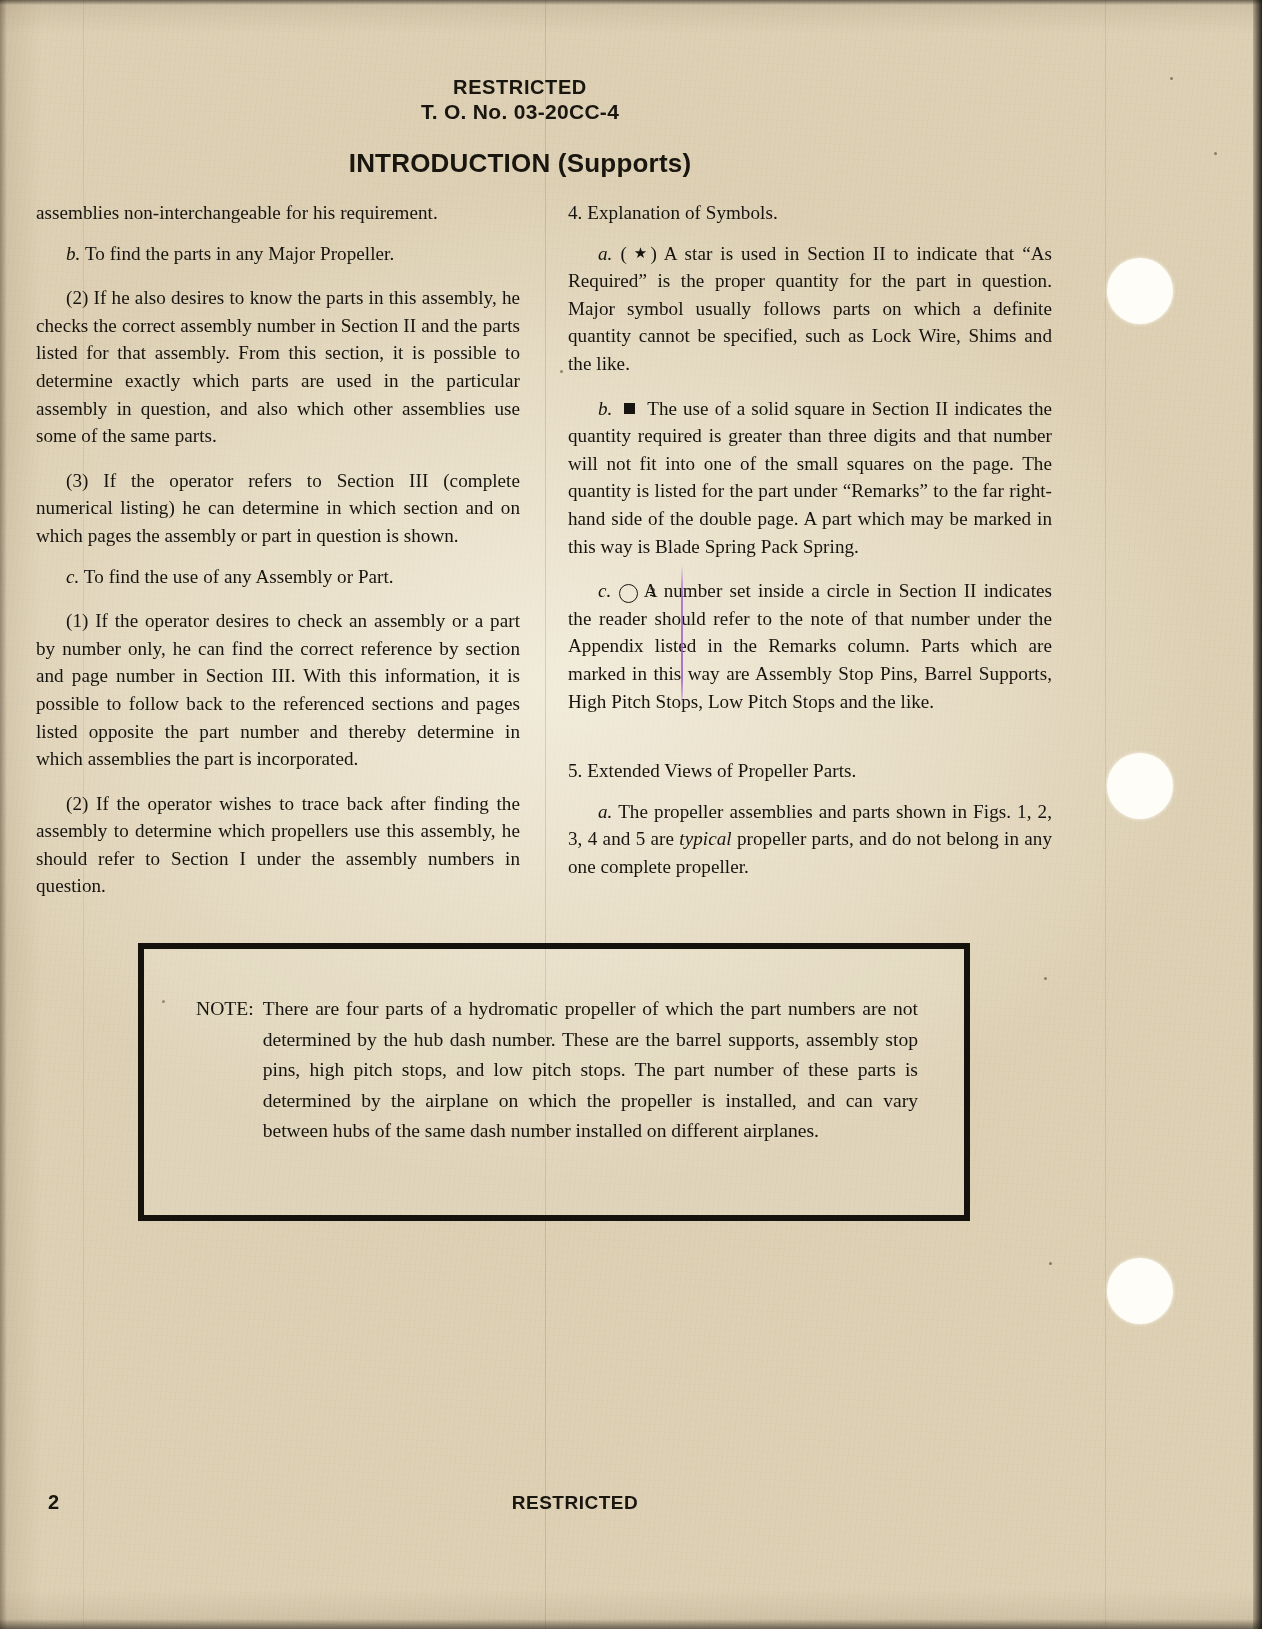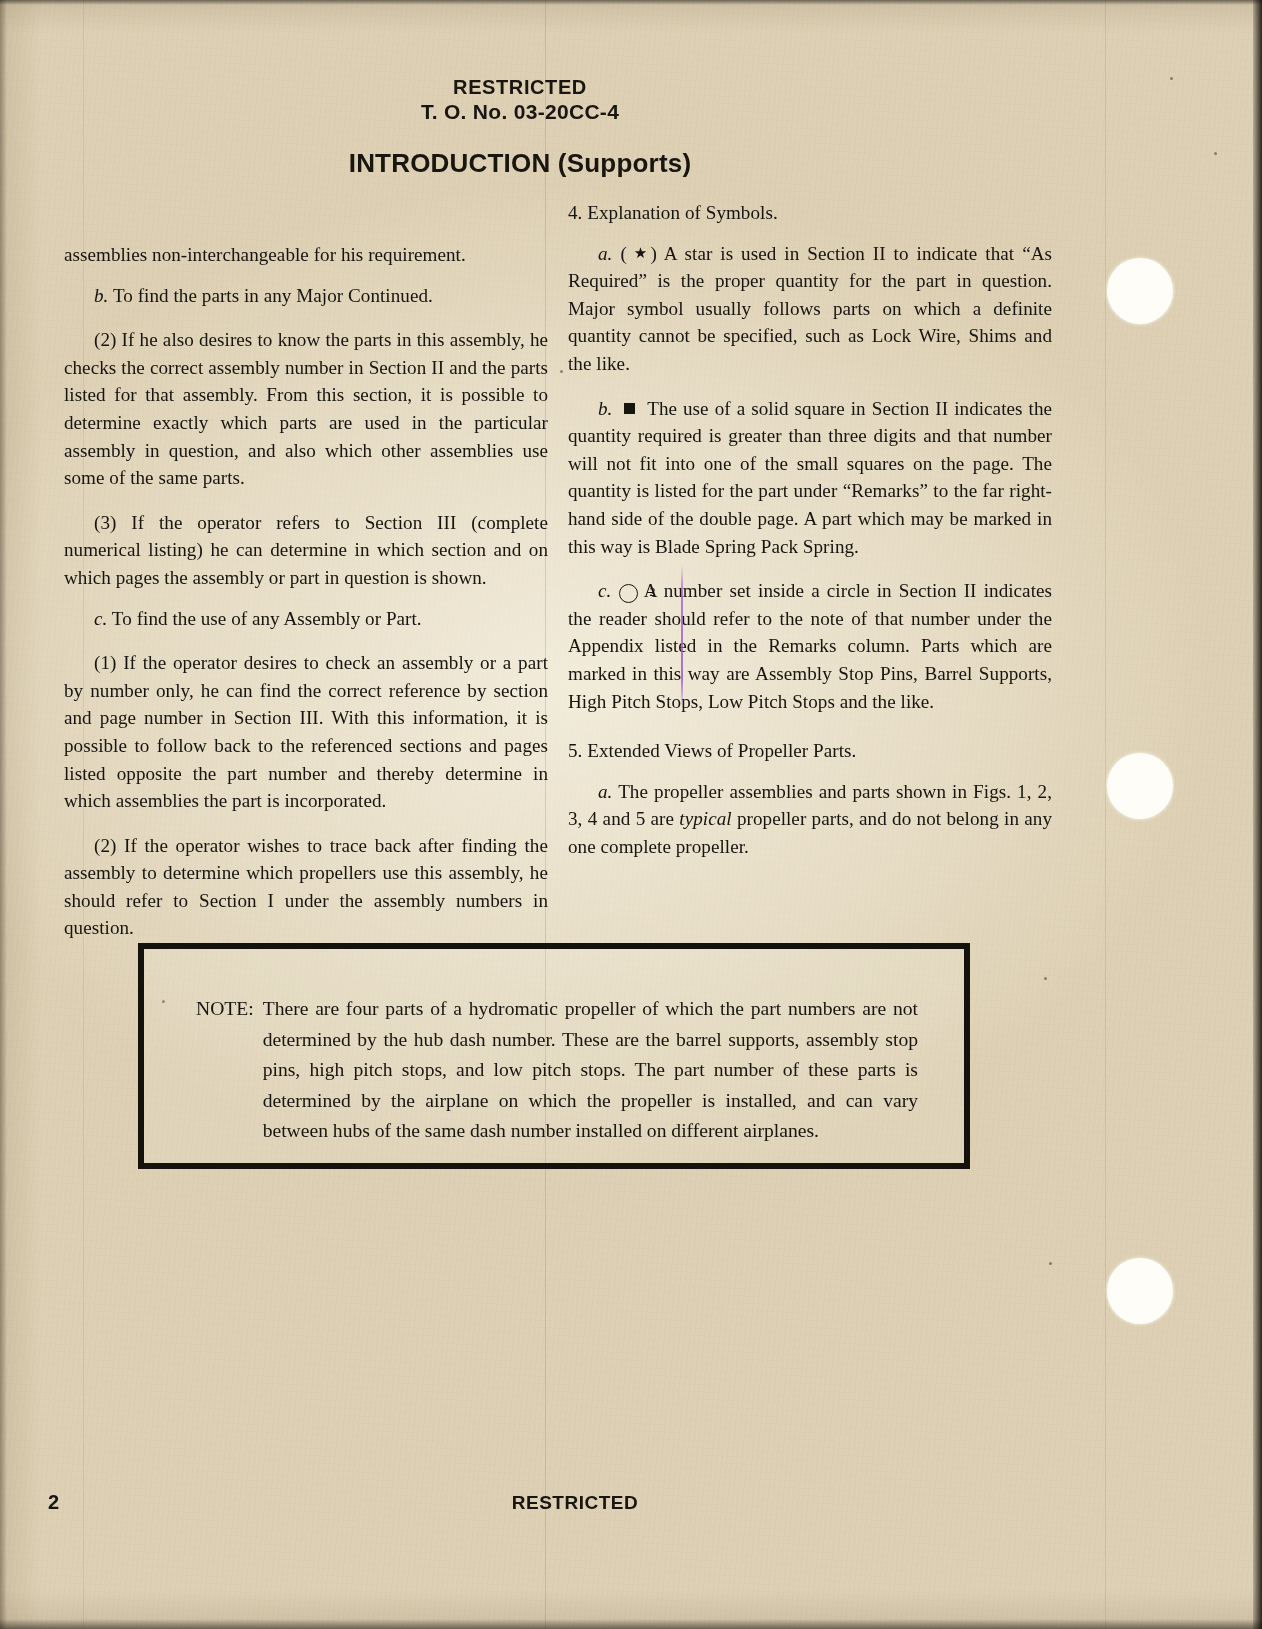--- a/index.html
+++ b/index.html
@@ -111,31 +111,31 @@
   .col {
     position: absolute;
     top: 199px;
     width: 484px;
     font-size: 19.1px;
     line-height: 27.6px;
     text-align: justify;
     color: #17140f;
     letter-spacing: 0.05px;
   }
-  .col.left  { left: 64px; margin-top: 42px; }
+  .col.left  { left: 36px; }
   .col.right { left: 568px; }
 
   .col p {
     margin: 0 0 0 0;
     text-indent: 0;
   }
   .col p.ind { text-indent: 30px; }
   .col p.gap { margin-top: 17px; }
   .col p.gap-sm { margin-top: 13px; }
-  .col p.gap-lg { margin-top: 22px; }
+  .col p.gap-lg { margin-top: 42px; }
 
   .it { font-style: italic; }
 
   .star {
     font-size: 15px;
     vertical-align: 2px;
     letter-spacing: 0;
   }
   .sq {
     display: inline-block;
@@ -152,21 +152,21 @@
     font-size: 12px;
     text-align: center;
     vertical-align: 1px;
     font-style: normal;
   }
 
   
   .note-box {
     position: absolute;
     left: 138px; top: 943px;
-    width: 832px; height: 226px;
+    width: 832px; height: 278px;
     border: 6px solid #15120d;
     box-sizing: border-box;
     background: rgba(255,252,243,0.10);
   }
   .note-inner {
     position: absolute;
     left: 52px; top: 45px;
     width: 722px;
     font-family: "Liberation Serif", "DejaVu Serif", serif;
     font-size: 19.6px;
@@ -237,21 +237,21 @@
   </div>
 
   <div class="section-title">
     <span>INTRODUCTION (Supports)</span>
   </div>
 
   <div class="col left">
 
     <p><span>assemblies non-interchangeable for his requirement.</span></p>
 
-    <p class="ind gap-sm"><span class="it">b.</span> <span>To find the parts in any Major Continued.</span></p>
+    <p class="ind gap-sm"><span class="it">b.</span> <span>To find the parts in any Major Propeller.</span></p>
 
 
     <p class="ind gap"><span>(2)</span> <span>If he also desires to know the parts in this assembly, he checks the correct assembly number in Section II and the parts listed for that assembly. From this section, it is possible to determine exactly which parts are used in the particular assembly in question, and also which other assemblies use some of the same parts.</span></p>
 
     <p class="ind gap"><span>(3)</span> <span>If the operator refers to Section III (complete numerical listing) he can determine in which section and on which pages the assembly or part in question is shown.</span></p>
 
     <p class="ind gap-sm"><span class="it">c.</span> <span>To find the use of any Assembly or Part.</span></p>
 
     <p class="ind gap"><span>(1)</span> <span>If the operator desires to check an assembly or a part by number only, he can find the correct reference by section and page number in Section III. With this information, it is possible to follow back to the referenced sections and pages listed opposite the part number and thereby determine in which assemblies the part is incorporated.</span></p>
 

